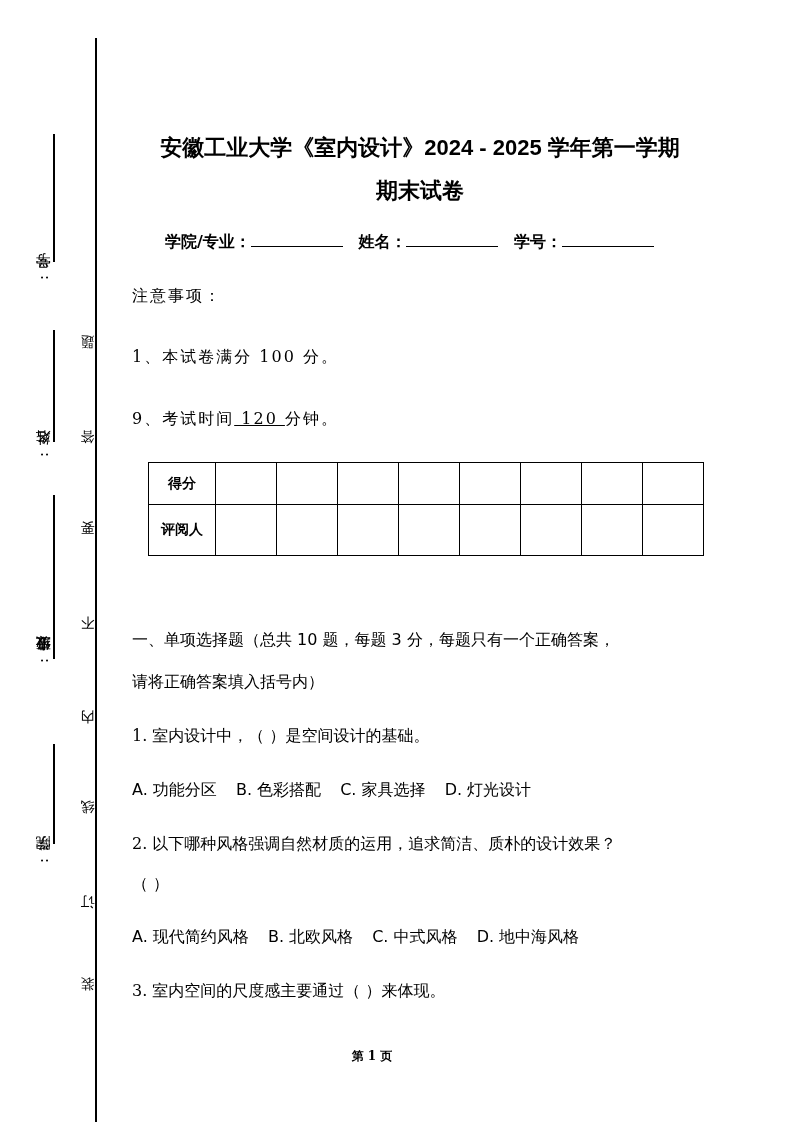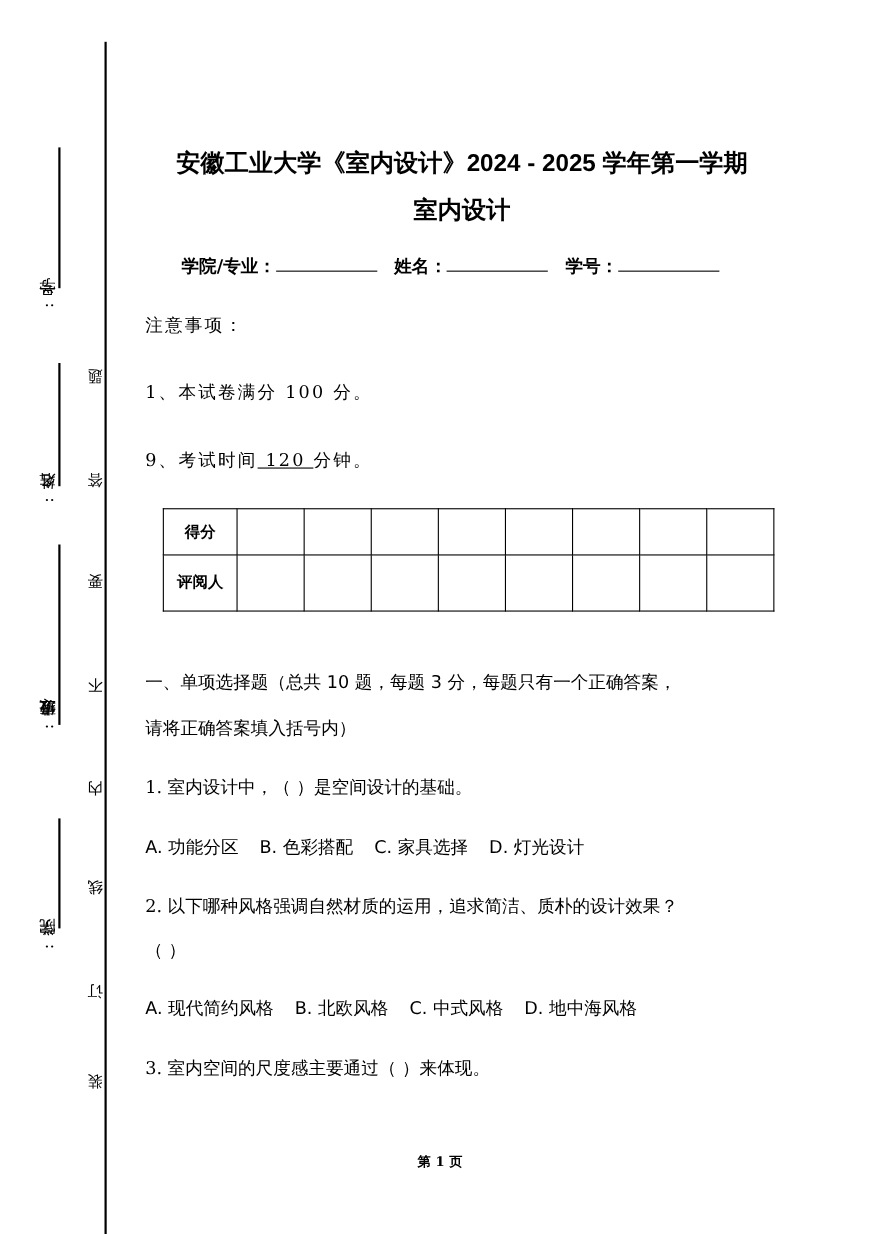--- a/index.html
+++ b/index.html
@@ -18,25 +18,25 @@
   .blank { display:inline-block; width:92px; border-bottom:1px solid #000; height:14px; vertical-align:baseline; margin-right:10px; }
   .text { position:absolute; left:132px; font-size:16px; white-space:nowrap; letter-spacing:2px; }
   .u { text-decoration:underline; }
   table.score { position:absolute; left:148px; top:462px; border-collapse:collapse; }
   table.score td { border:1px solid #000; width:60px; text-align:center; font-size:14px;
                    font-family:"DejaVu Sans",sans-serif; padding:0; }
   table.score tr.r0 td { height:30px; }
   table.score tr.r1 td { height:41px; }
   table.score tr.r2 td { height:50px; }
   table.score td.hdr { font-weight:bold; width:66px; }
-  .q { position:absolute; left:132px; font-size:16px; white-space:nowrap; font-family:"DejaVu Sans",sans-serif; }
+  .q { position:absolute; left:132px; font-size:16px; white-space:nowrap; font-family:"DejaVu Sans",sans-serif;margin-top:20px; }
   .q .num { font-family:"DejaVu Serif",serif; }
   .opt { margin-right:14px; }
   .footer { position:absolute; top:1048px; left:0; width:694px; padding-left:50px; box-sizing:border-box;
-            text-align:center; font-size:12px; font-weight:bold;margin-left:28px; }
+            text-align:center; font-size:12px; font-weight:bold; }
 </style>
 </head>
 <body>
 
 <div>
 
   <div class="binding-line"></div>
 
   <div class="seg" style="top:134px;height:128px;"></div>
   <div class="vlabel" style="top:275px;">学号:</div>
@@ -50,21 +50,21 @@
   <div class="vnote" style="top:360px;">题</div>
   <div class="vnote" style="top:455px;">答</div>
   <div class="vnote" style="top:545px;">要</div>
   <div class="vnote" style="top:640px;">不</div>
   <div class="vnote" style="top:735px;">内</div>
   <div class="vnote" style="top:825px;">线</div>
   <div class="vnote" style="top:920px;">订</div>
   <div class="vnote" style="top:1002px;">装</div>
 
   <div class="title" style="top:133px;">安徽工业大学《室内设计》2024 - 2025 学年第一学期</div>
-  <div class="title" style="top:176px;">室内设计</div>
+  <div class="title" style="top:176px;">期末试卷</div>
 
   <div class="info-line">
     <span>学院/专业：</span><span class="blank"></span>
     <span>姓名：</span><span class="blank"></span>
     <span>学号：</span><span class="blank"></span>
   </div>
 
   <div class="text" style="top:286px;">注意事项：</div>
   <div class="text" style="top:347px;">1、本试卷满分 100 分。</div>
   <div class="text" style="top:409px;">

